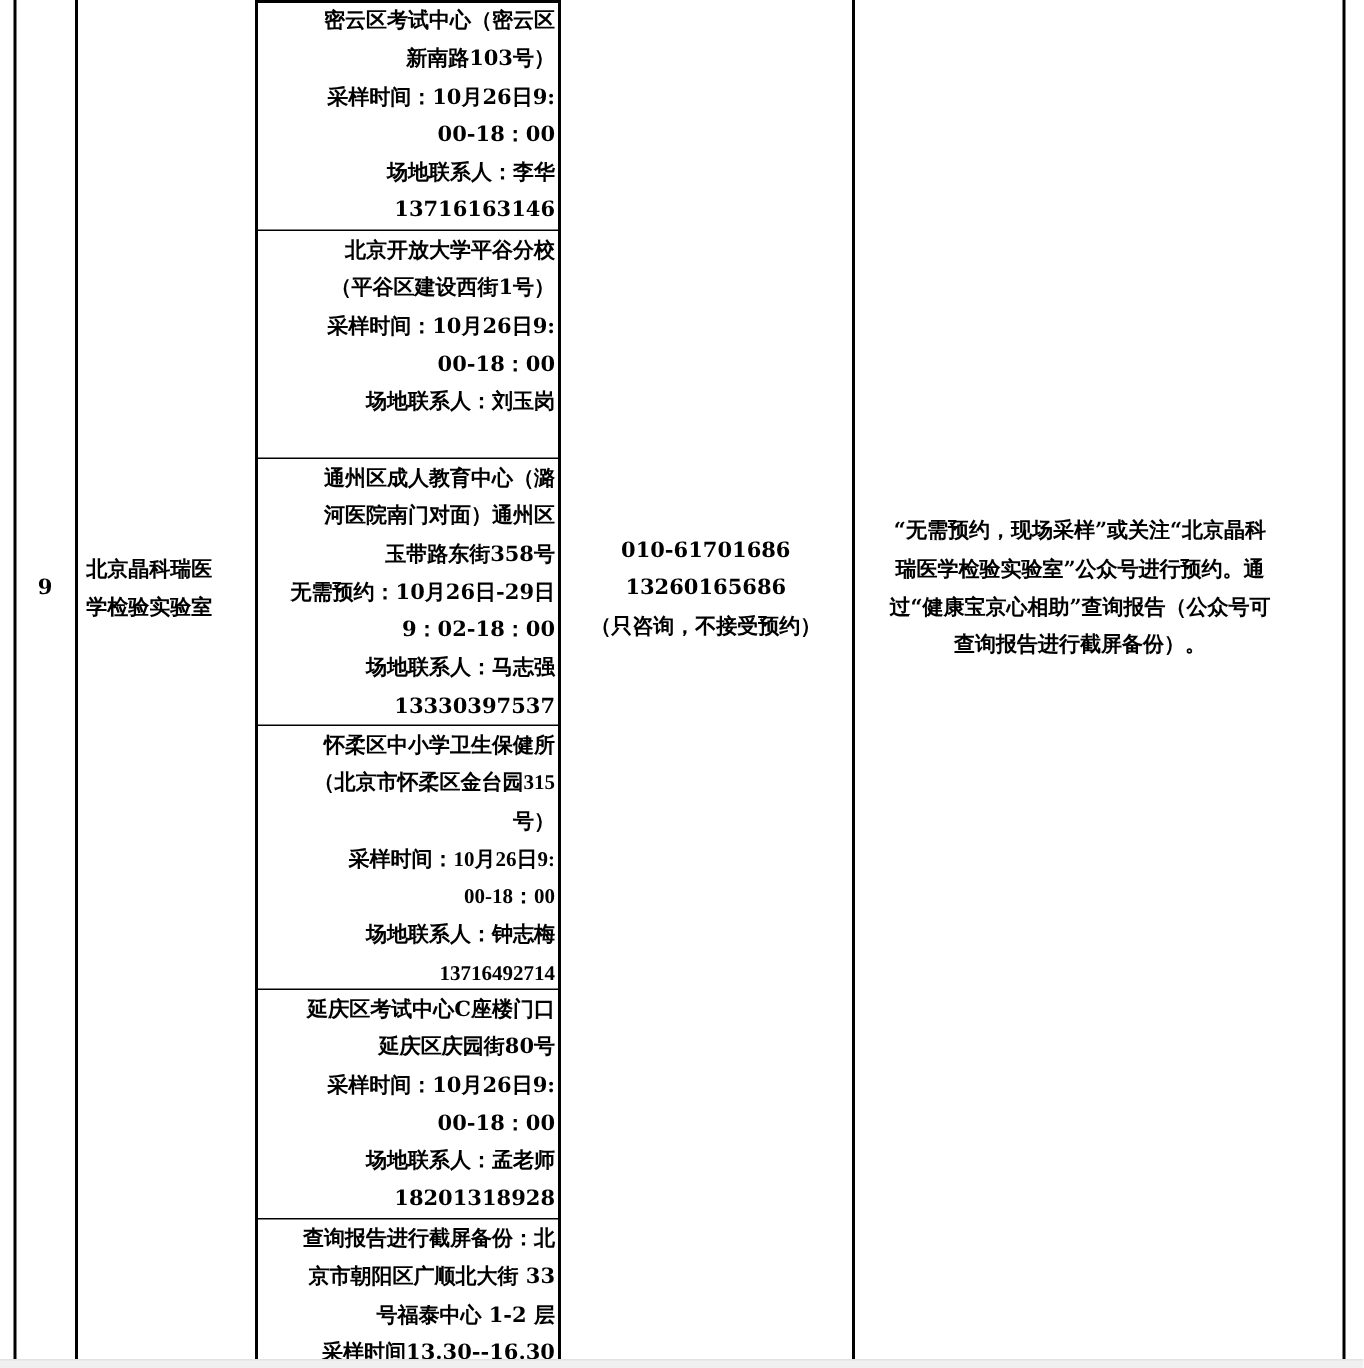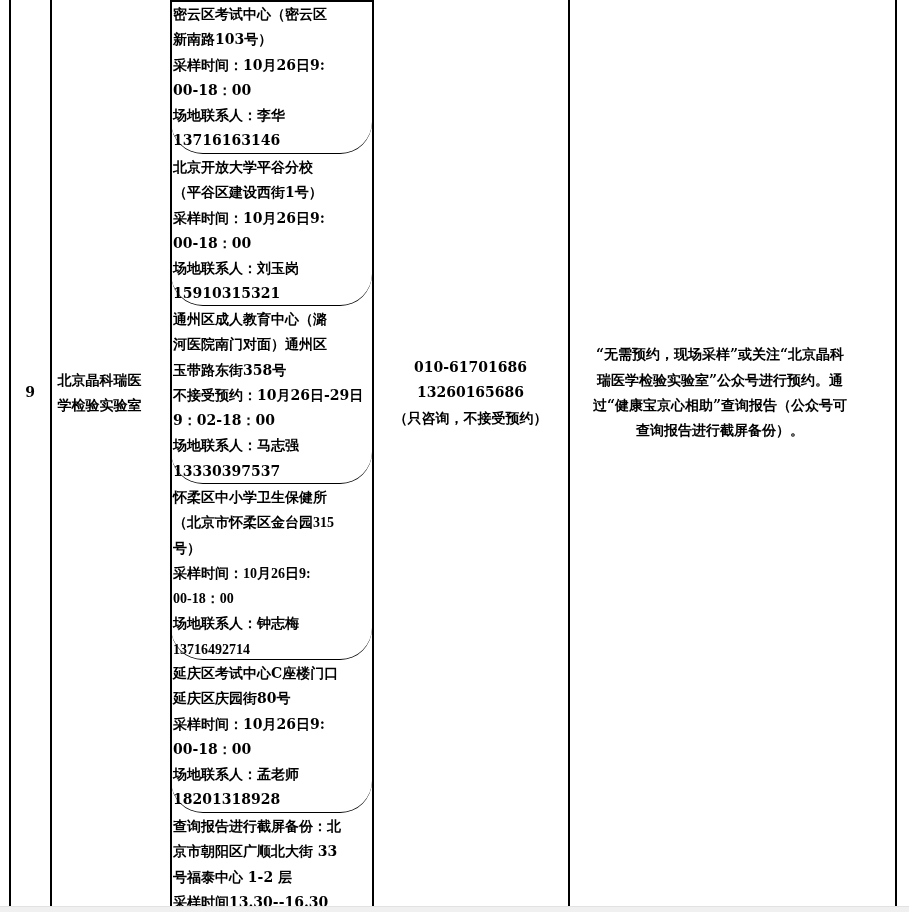--- a/index.html
+++ b/index.html
@@ -17,23 +17,22 @@
   }
   .col-line { position: absolute; top: 0; width: 1.5px; background: #000; height: 906px; }
   .cell {
     position: absolute; display: flex; align-items: center; justify-content: center;
     text-align: center; font-size: 14px; font-weight: bold; line-height: 25.3px;
     box-sizing: border-box;
   }
   .site {
     position: absolute; left: 171px; width: 201px; box-sizing: border-box;
     border-bottom: 1.5px solid #000;
-    text-align: left; font-size: 14px; font-weight: bold; line-height: 25.3px;
+    text-align: right; font-size: 14px; font-weight: bold; line-height: 25.3px;
     padding: 1px 2px 0 2px;
-    border-radius: 32px;
   }
   .site .line { display: block; white-space: nowrap; }
   .top-rule { position: absolute; left: 171px; top: 0; width: 201px; height: 1.5px; background: #000; }
 </style>
 </head>
 <body>
 
 <div class="page">
 
   <div class="col-line" style="left:9px;"></div>
@@ -64,28 +63,27 @@
     <span class="line">场地联系人：李华</span>
     <span class="line">13716163146</span>
   </div>
 
   <div class="site" style="top:154px; height:152px;">
     <span class="line">北京开放大学平谷分校</span>
     <span class="line">（平谷区建设西街1号）</span>
     <span class="line">采样时间：10月26日9:</span>
     <span class="line">00-18：00</span>
     <span class="line">场地联系人：刘玉岗</span>
-    <span class="line">15910315321</span>
   </div>
 
   <div class="site" style="top:306px; height:178px;">
     <span class="line">通州区成人教育中心（潞</span>
     <span class="line">河医院南门对面）通州区</span>
     <span class="line">玉带路东街358号</span>
-    <span class="line">不接受预约：10月26日-29日</span>
+    <span class="line">无需预约：10月26日-29日</span>
     <span class="line">9：02-18：00</span>
     <span class="line">场地联系人：马志强</span>
     <span class="line">13330397537</span>
   </div>
 
   <div class="site" style="top:484px; height:176px;font-family:Liberation Serif, serif;">
     <span class="line">怀柔区中小学卫生保健所</span>
     <span class="line">（北京市怀柔区金台园315</span>
     <span class="line">号）</span>
     <span class="line">采样时间：10月26日9:</span>

